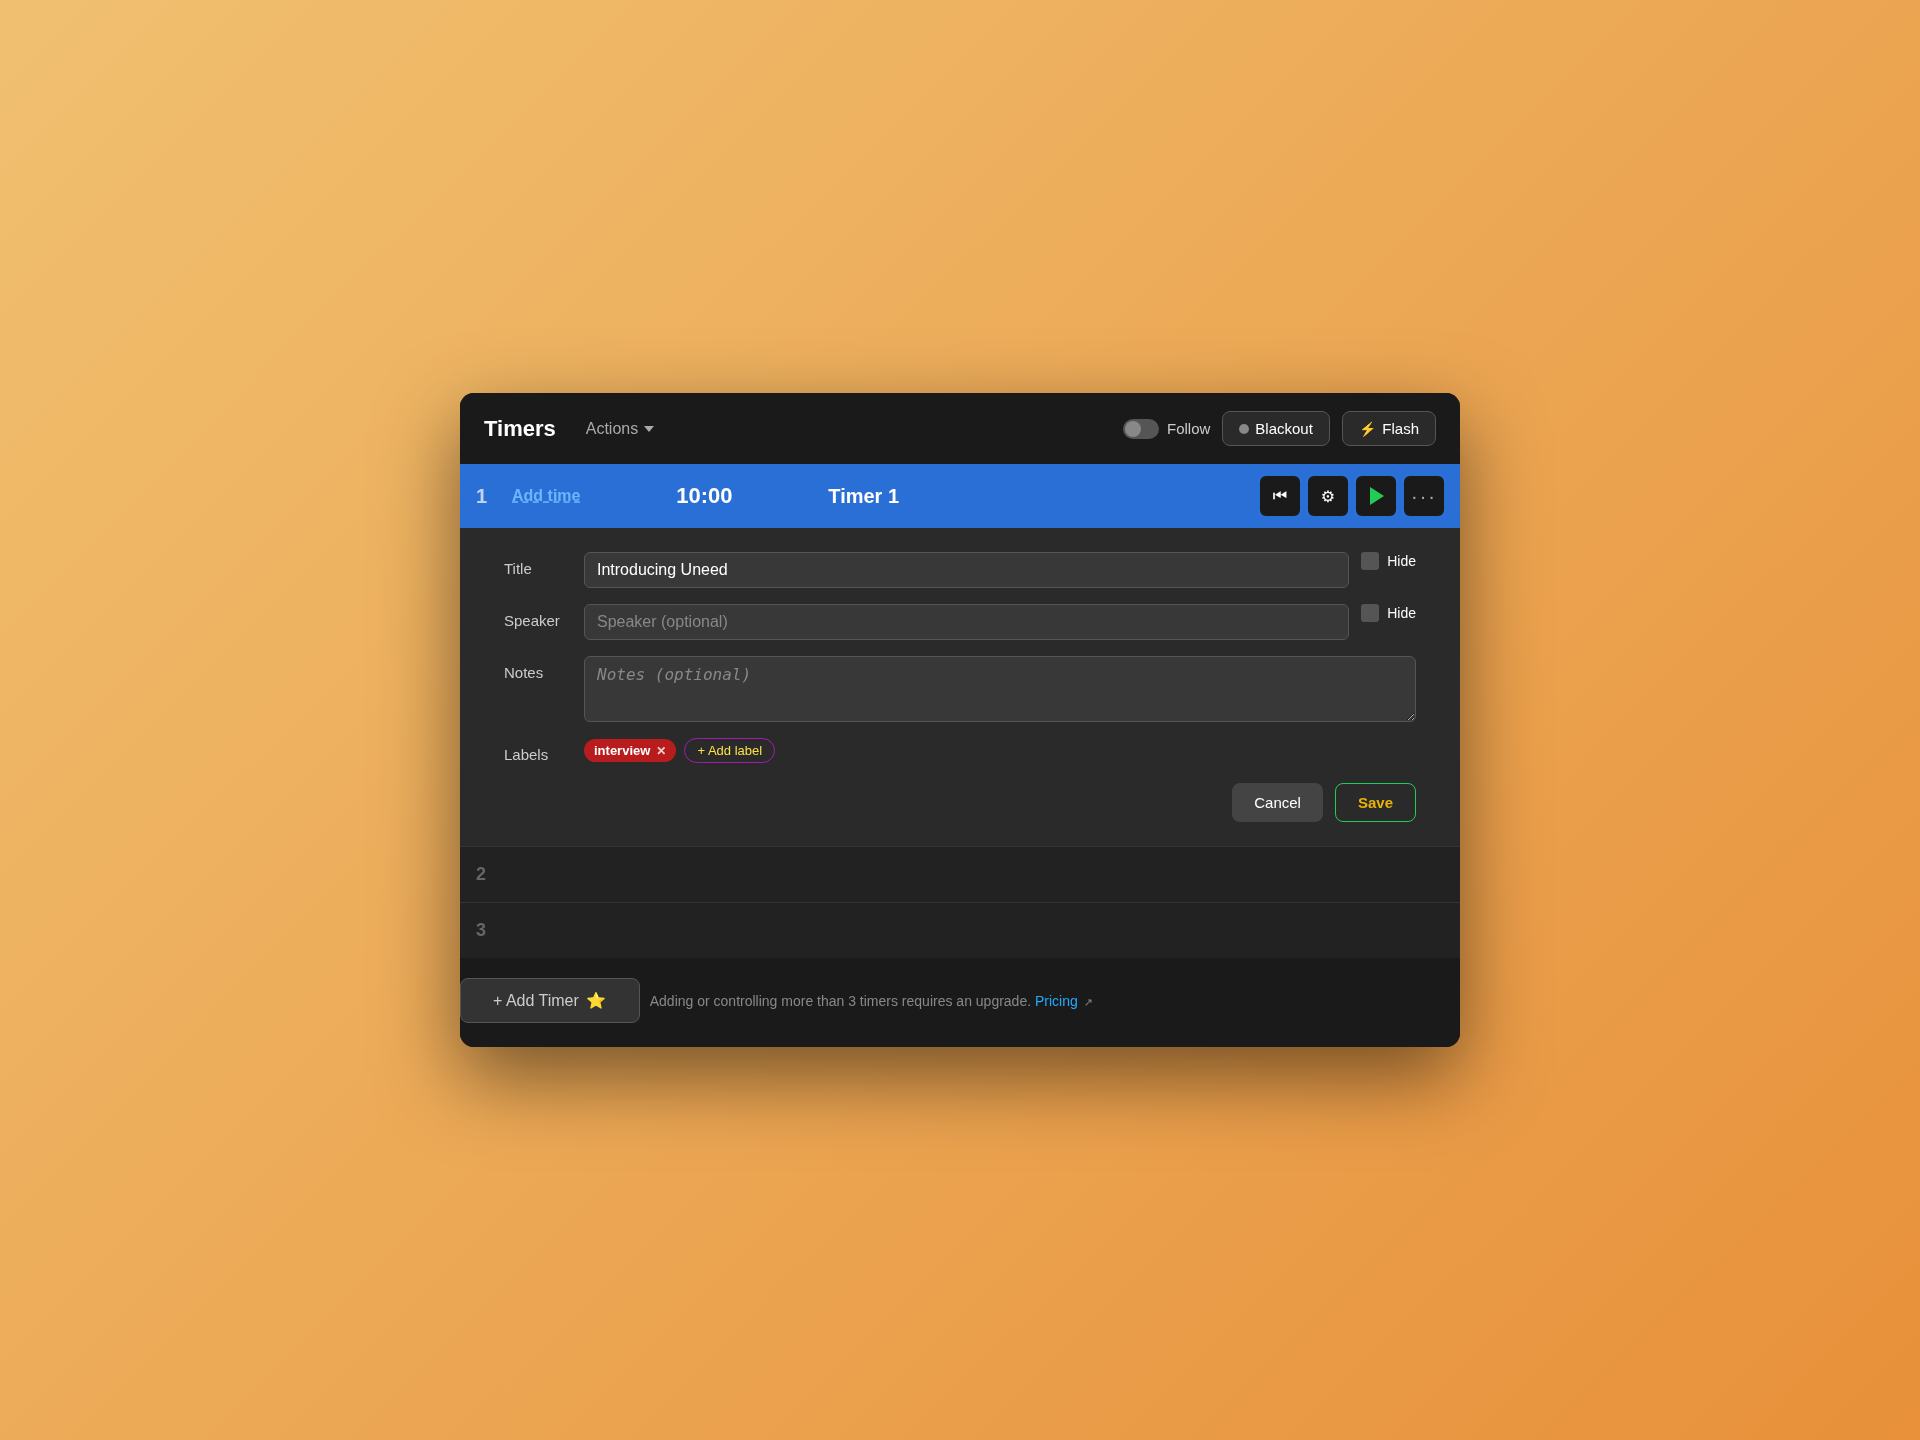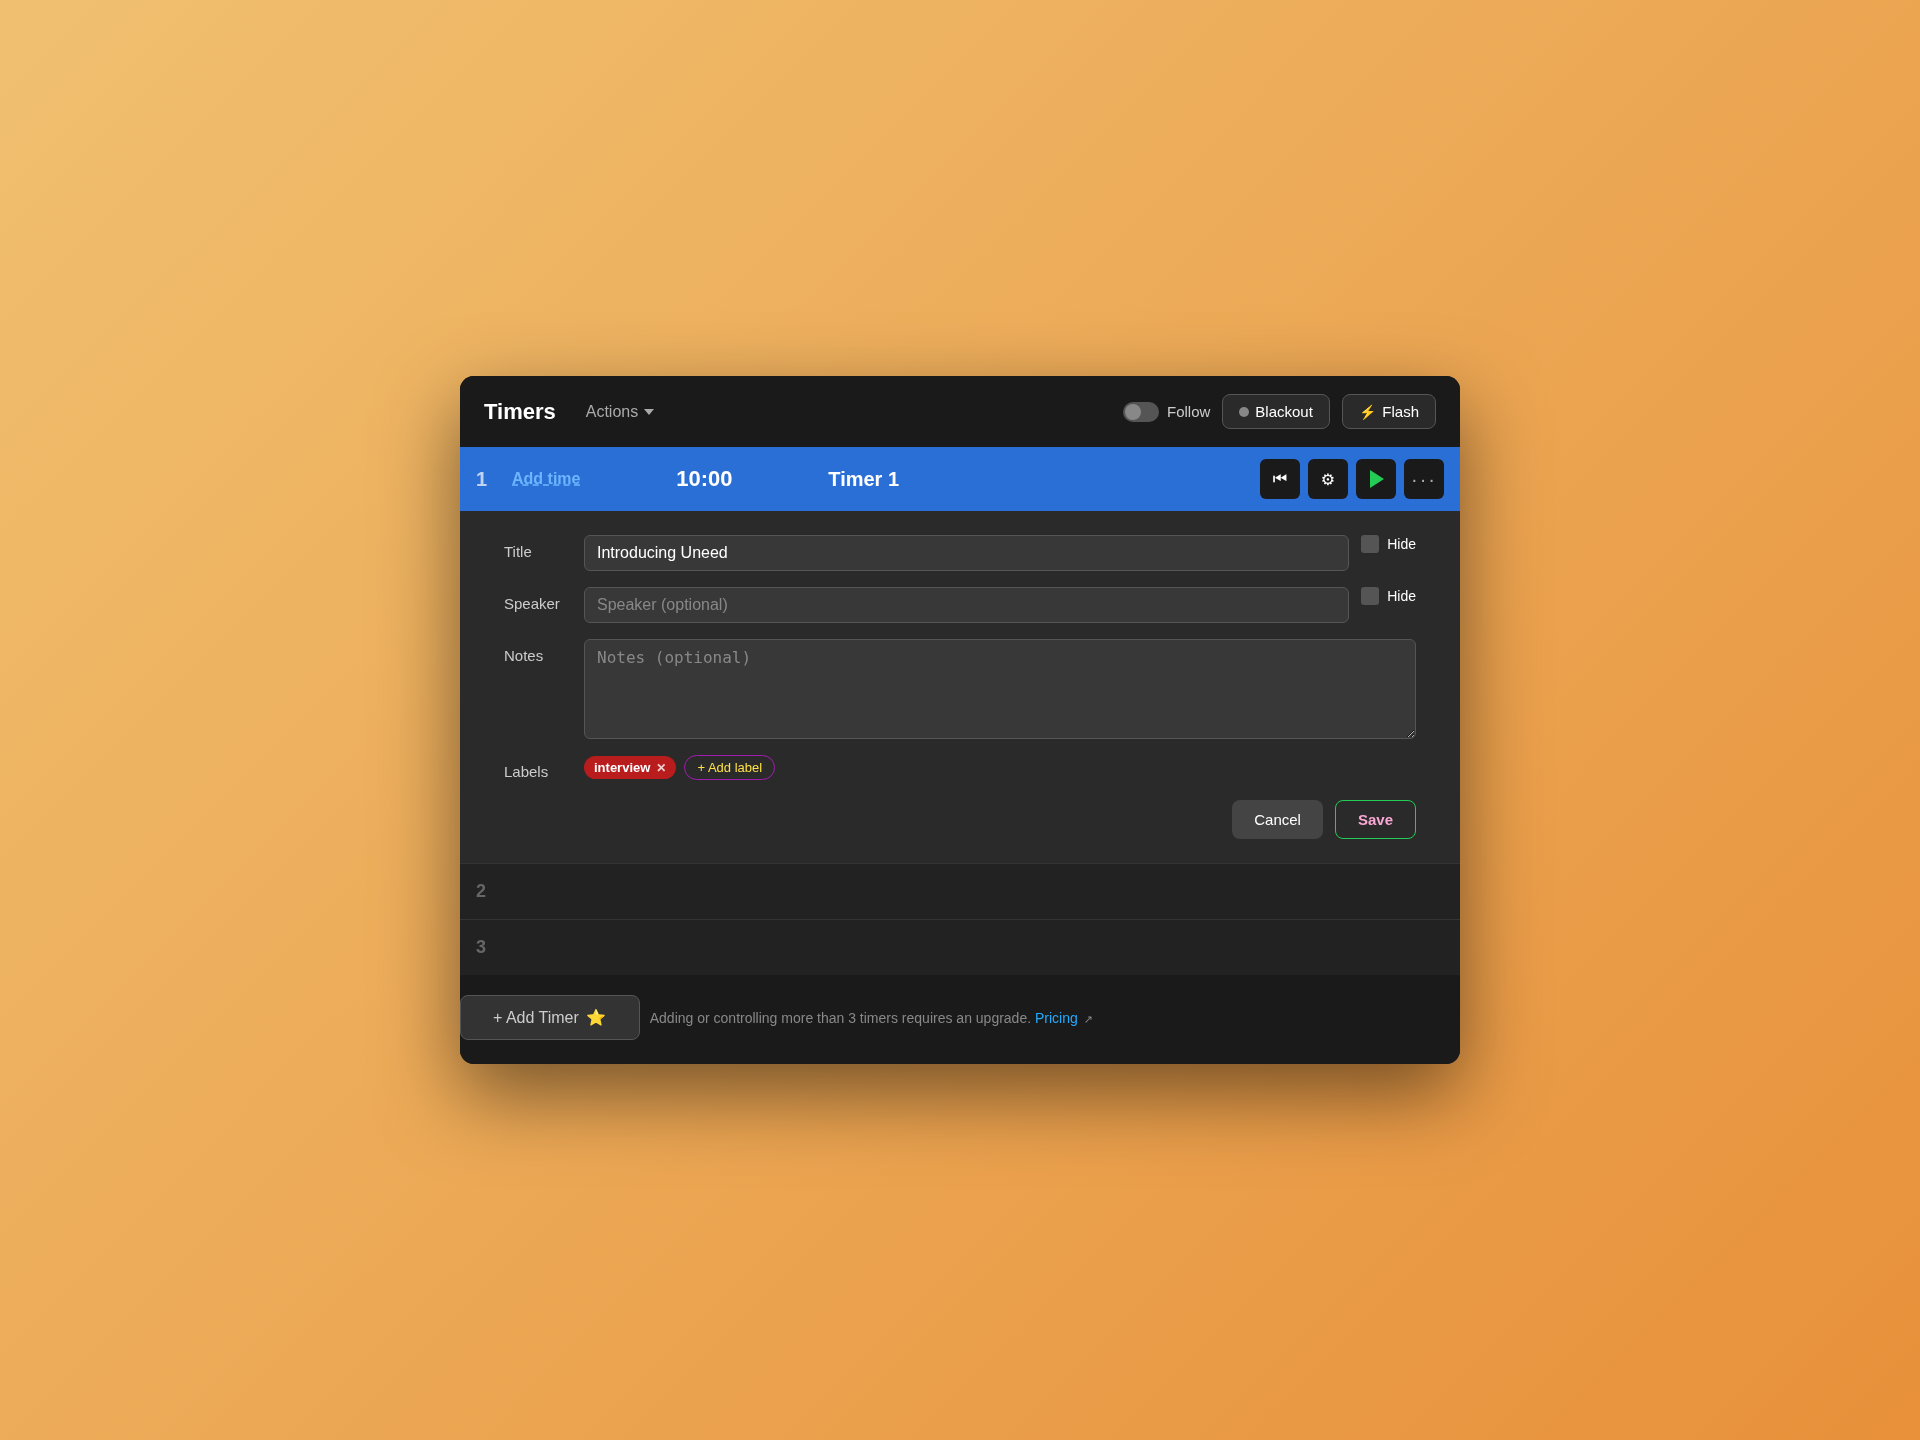--- a/index.html
+++ b/index.html
@@ -255,22 +255,23 @@
       padding: 8px 12px;
       outline: none;
     }
 
     .form-input::placeholder {
       color: #888;
     }
 
     textarea.form-input {
       resize: vertical;
-      height: 100px;
+      height: 66px;
       min-height: 60px;
+      font-style: italic;
     }
 
     .hide-row {
       display: flex;
       align-items: center;
       gap: 8px;
       margin-left: 12px;
     }
 
     .hide-checkbox {
@@ -336,21 +337,21 @@
       color: #ffffff;
       font-size: 15px;
       padding: 10px 22px;
       border-radius: 8px;
       cursor: pointer;
     }
 
     .save-btn {
       background: none;
       border: 1px solid #22cc55;
-      color: #f9a8d4;
+      color: #eab308;
       font-size: 15px;
       font-weight: 600;
       padding: 10px 22px;
       border-radius: 8px;
       cursor: pointer;
     }
 
     
     .timer-row-inactive {
       background: #222;

